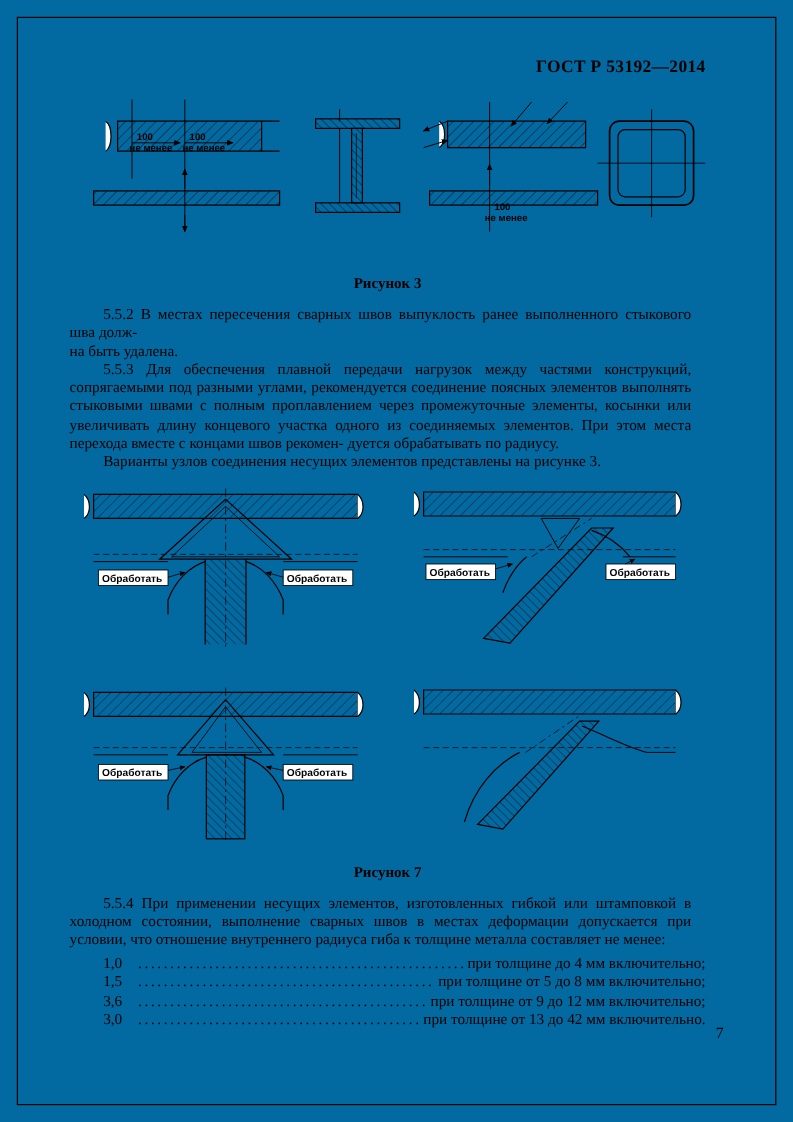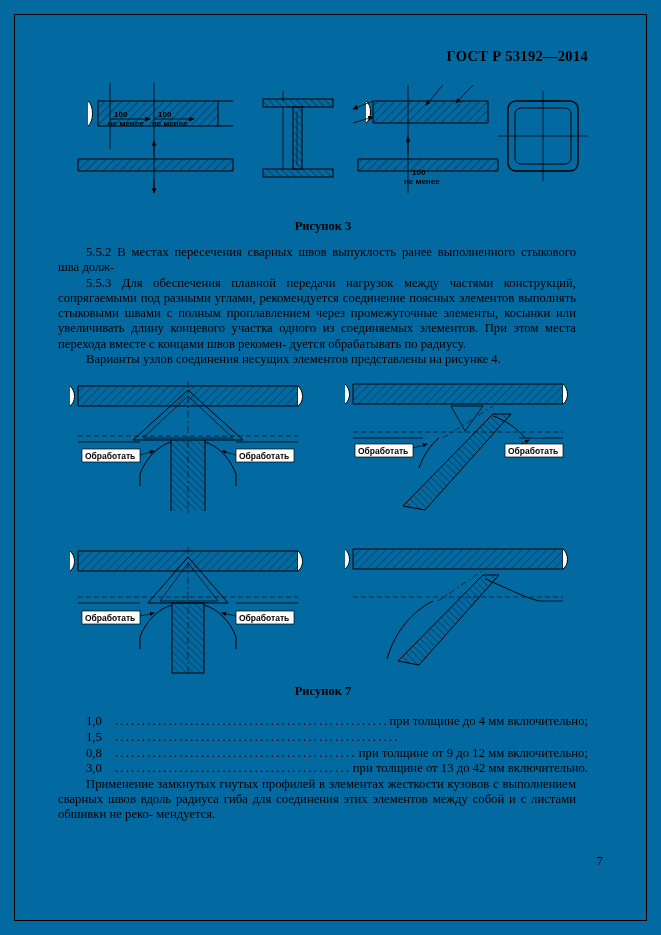--- a/index.html
+++ b/index.html
@@ -44,21 +44,21 @@
     margin-bottom: 6px;
   }
   .fig-block {
     width: 530px;
     margin: 0 auto;
     font-weight: bold;
   }
   .fig-caption {
     text-align: center;
     font-size: 12.5px;
-    margin-top: 8px;
+    margin-top: 18px;
     margin-bottom: 2px;
   }
   p.body {
     font-size: 12.7px;
     line-height: 15.3px;
     text-align: justify;
     margin: 0 12px 0 0;
     text-indent: 28px;
     hyphens: manual;
   }
@@ -174,22 +174,23 @@
           <line x1="45" y1="20" x2="45" y2="110" stroke="#000" stroke-width="0.7"></line>
           <line x1="0" y1="65" x2="90" y2="65" stroke="#000" stroke-width="0.7"></line>
         </g>
       </svg>
       <div class="fig-caption">Рисунок 3</div>
     </div>
 
     <div class="gap"></div>
 
     <p class="body">5.5.2  В местах пересечения сварных швов выпуклость ранее выполненного стыкового шва долж-</p>
+    <p class="body noind">на быть удалена.</p>
     <p class="body">5.5.3  Для обеспечения плавной передачи нагрузок между частями конструкций, сопрягаемыми под разными углами, рекомендуется соединение поясных элементов выполнять стыковыми швами с полным проплавлением через промежуточные элементы, косынки или увеличивать длину концевого участка одного из соединяемых элементов. При этом места перехода вместе с концами швов рекомен- дуется обрабатывать по радиусу.</p>
-    <p class="body">Варианты узлов соединения несущих элементов представлены на рисунке 4.</p>
+    <p class="body">Варианты узлов соединения несущих элементов представлены на рисунке 3.</p>
 
     <div class="gap"></div>
 
     <div class="fig-block">
       <svg width="530" height="300" viewBox="0 0 530 300">
         <defs>
           <pattern id="h4" width="6" height="6" patternTransform="rotate(45)" patternUnits="userSpaceOnUse">
             <line x1="0" y1="0" x2="0" y2="6" stroke="#000" stroke-width="0.6"></line>
           </pattern>
           <pattern id="h4b" width="5" height="5" patternTransform="rotate(-45)" patternUnits="userSpaceOnUse">
@@ -291,41 +292,42 @@
           <path d="M90 60 C70 70 52 90 44 118" fill="none" stroke="#000" stroke-width="1"></path>
           <path d="M142 38 C162 46 180 56 196 60" fill="none" stroke="#000" stroke-width="1"></path>
           <path d="M196 60 L220 60" stroke="#000" stroke-width="0.8"></path>
         </g>
       </svg>
       <div class="fig-caption">Рисунок 7</div>
     </div>
 
     <div class="gap"></div>
 
+    <p class="body">5.5.4  При применении несущих элементов, изготовленных гибкой или штамповкой в холодном состоянии, выполнение сварных швов в местах деформации допускается при условии, что отношение внутреннего радиуса гиба к толщине металла составляет не менее:</p>
 
     <div style="height:4px"></div>
 
     <div class="list-line">
       <span class="list-num">1,0</span>
       <span class="list-dots">.....................................................</span>
       <span class="list-tail">при толщине до 4 мм включительно;</span>
     </div>
     <div class="list-line">
       <span class="list-num">1,5</span>
       <span class="list-dots">.....................................................</span>
+      <span class="list-tail">при толщине от 5 до 8 мм включительно;</span>
     </div>
     <div class="list-line">
-      <span class="list-num">0,8</span>
+      <span class="list-num">3,6</span>
       <span class="list-dots">.....................................................</span>
       <span class="list-tail">при толщине от 9 до 12 мм включительно;</span>
     </div>
     <div class="list-line">
       <span class="list-num">3,0</span>
       <span class="list-dots">.....................................................</span>
       <span class="list-tail">при толщине от 13 до 42 мм включительно.</span>
     </div>
 
-    <p class="body">Применение замкнутых гнутых профилей в элементах жесткости кузовов с выполнением сварных швов вдоль радиуса гиба для соединения этих элементов между собой и с листами обшивки не реко- мендуется.</p>
 
   </div>
 
   <div class="page-num">7</div>
 </div>
 
 </body></html>

